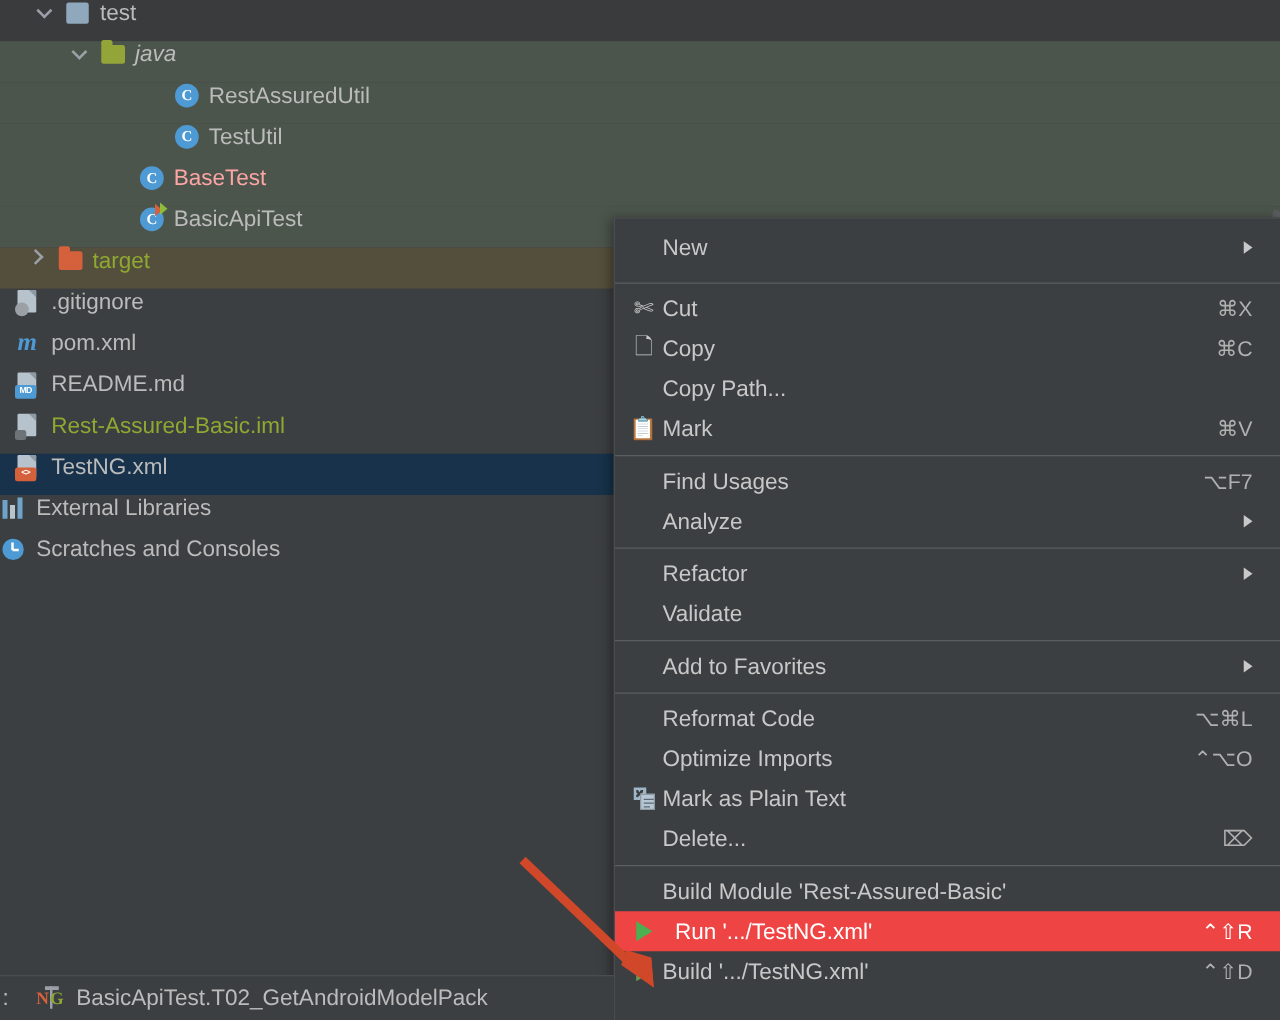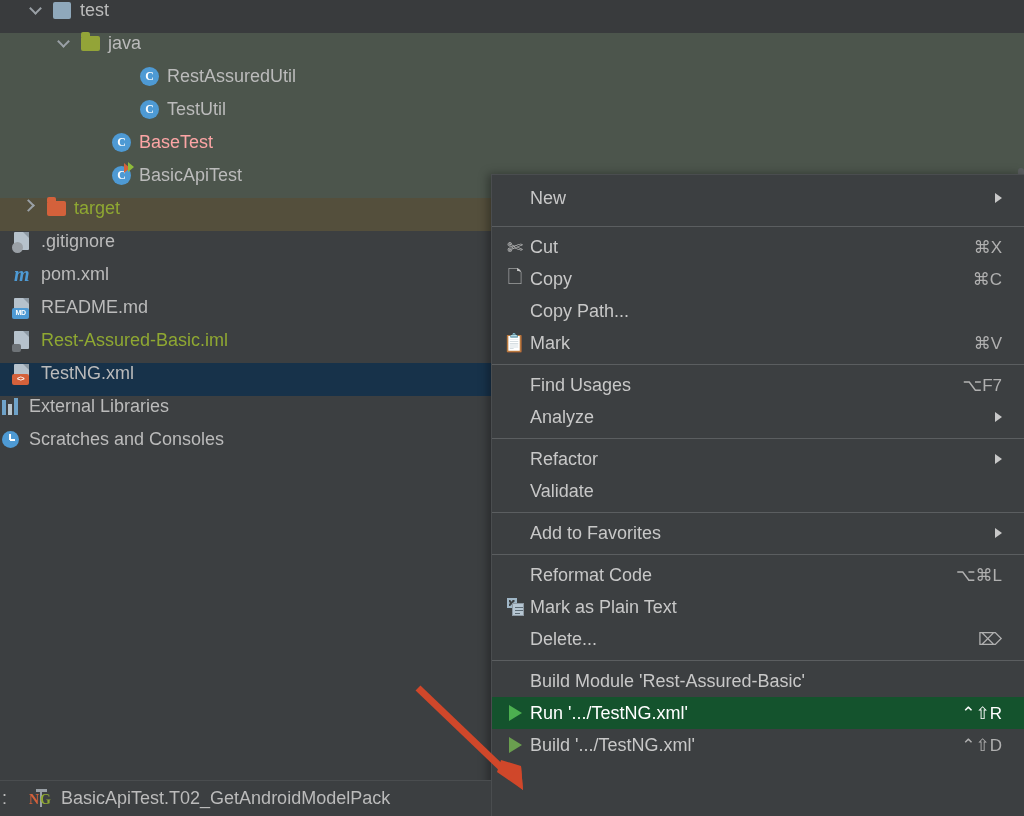--- a/index.html
+++ b/index.html
@@ -112,21 +112,21 @@
     background: #3c3f41;
     border-top: 1px solid #4a4d4f;
     border-left: 1px solid #4a4d4f;
     box-shadow: -3px 0 9px rgba(0,0,0,0.35);
   }
   .mi {
     position: relative; height: 32px; display: flex; align-items: center;
     font-size: 18px; color: #c8c8c8; padding-left: 8px; white-space: nowrap;
   }
   .mi.tall { height: 46px; }
-  .mi.highlight { background: #14532d; color: #ffffff; }
+  .mi.highlight { background: #ef4444; color: #ffffff; gap: 10px; }
   .mi-ico { width: 30px; flex: 0 0 30px; display:flex; align-items:center; justify-content:center; }
   .mi-lbl { flex: 1 1 auto; }
   .mi-key { margin-left: auto; padding-right: 22px; color: #b0b0b0; font-size: 17px; }
   .mi.highlight .mi-key { color: #ffffff; }
   .mi-arrow { position: absolute; right: 22px; top: 50%; margin-top: -5px;
     width: 0; height: 0; border-left: 7px solid #c8c8c8;
     border-top: 5px solid transparent; border-bottom: 5px solid transparent; }
   .sep { height: 1px; background: #5b5e60; margin: 5px 0 4px 0; }
 
   
@@ -180,21 +180,21 @@
           </span>
           <span class="lbl" style="color: rgb(187, 187, 187);">test</span>
         </div>
         <div class="row green">
           <span style="flex: 0 0 56px; height: 1px;"></span>
           <span class="chev open"></span>
           <span style="flex: 0 0 9px; height: 1px;"></span>
           <span class="ico" style="display: flex; align-items: center;">
             <span class="folder green"></span>
           </span>
-          <span class="lbl" style="color: rgb(187, 187, 187);">java</span>
+          <span class="lbl" style="color: rgb(187, 187, 187); font-style: italic;">java</span>
         </div>
         <div class="row green">
           <span style="flex: 0 0 140px; height: 1px;"></span>
           <span class="ico" style="display: flex; align-items: center;">
             <span class="cls">C</span>
           </span>
           <span class="lbl" style="color: rgb(187, 187, 187);">RestAssuredUtil</span>
         </div>
         <div class="row green">
           <span style="flex: 0 0 140px; height: 1px;"></span>
@@ -351,20 +351,25 @@
       <div class="mi">
         <span class="mi-ico"></span>
         <span class="mi-lbl">Add to Favorites</span>
         <span class="mi-arrow"></span>
       </div>
       <div class="sep"></div>
       <div class="mi">
         <span class="mi-ico"></span>
         <span class="mi-lbl">Reformat Code</span>
         <span class="mi-key">⌥⌘L</span>
+      </div>
+      <div class="mi">
+        <span class="mi-ico"></span>
+        <span class="mi-lbl">Optimize Imports</span>
+        <span class="mi-key">⌃⌥O</span>
       </div>
       <div class="mi">
         <span class="mi-ico">
           <span class="plainico">
             <span class="p1"></span>
             <span class="p2">
               <i></i>
               <i></i>
               <i></i>
             </span>

